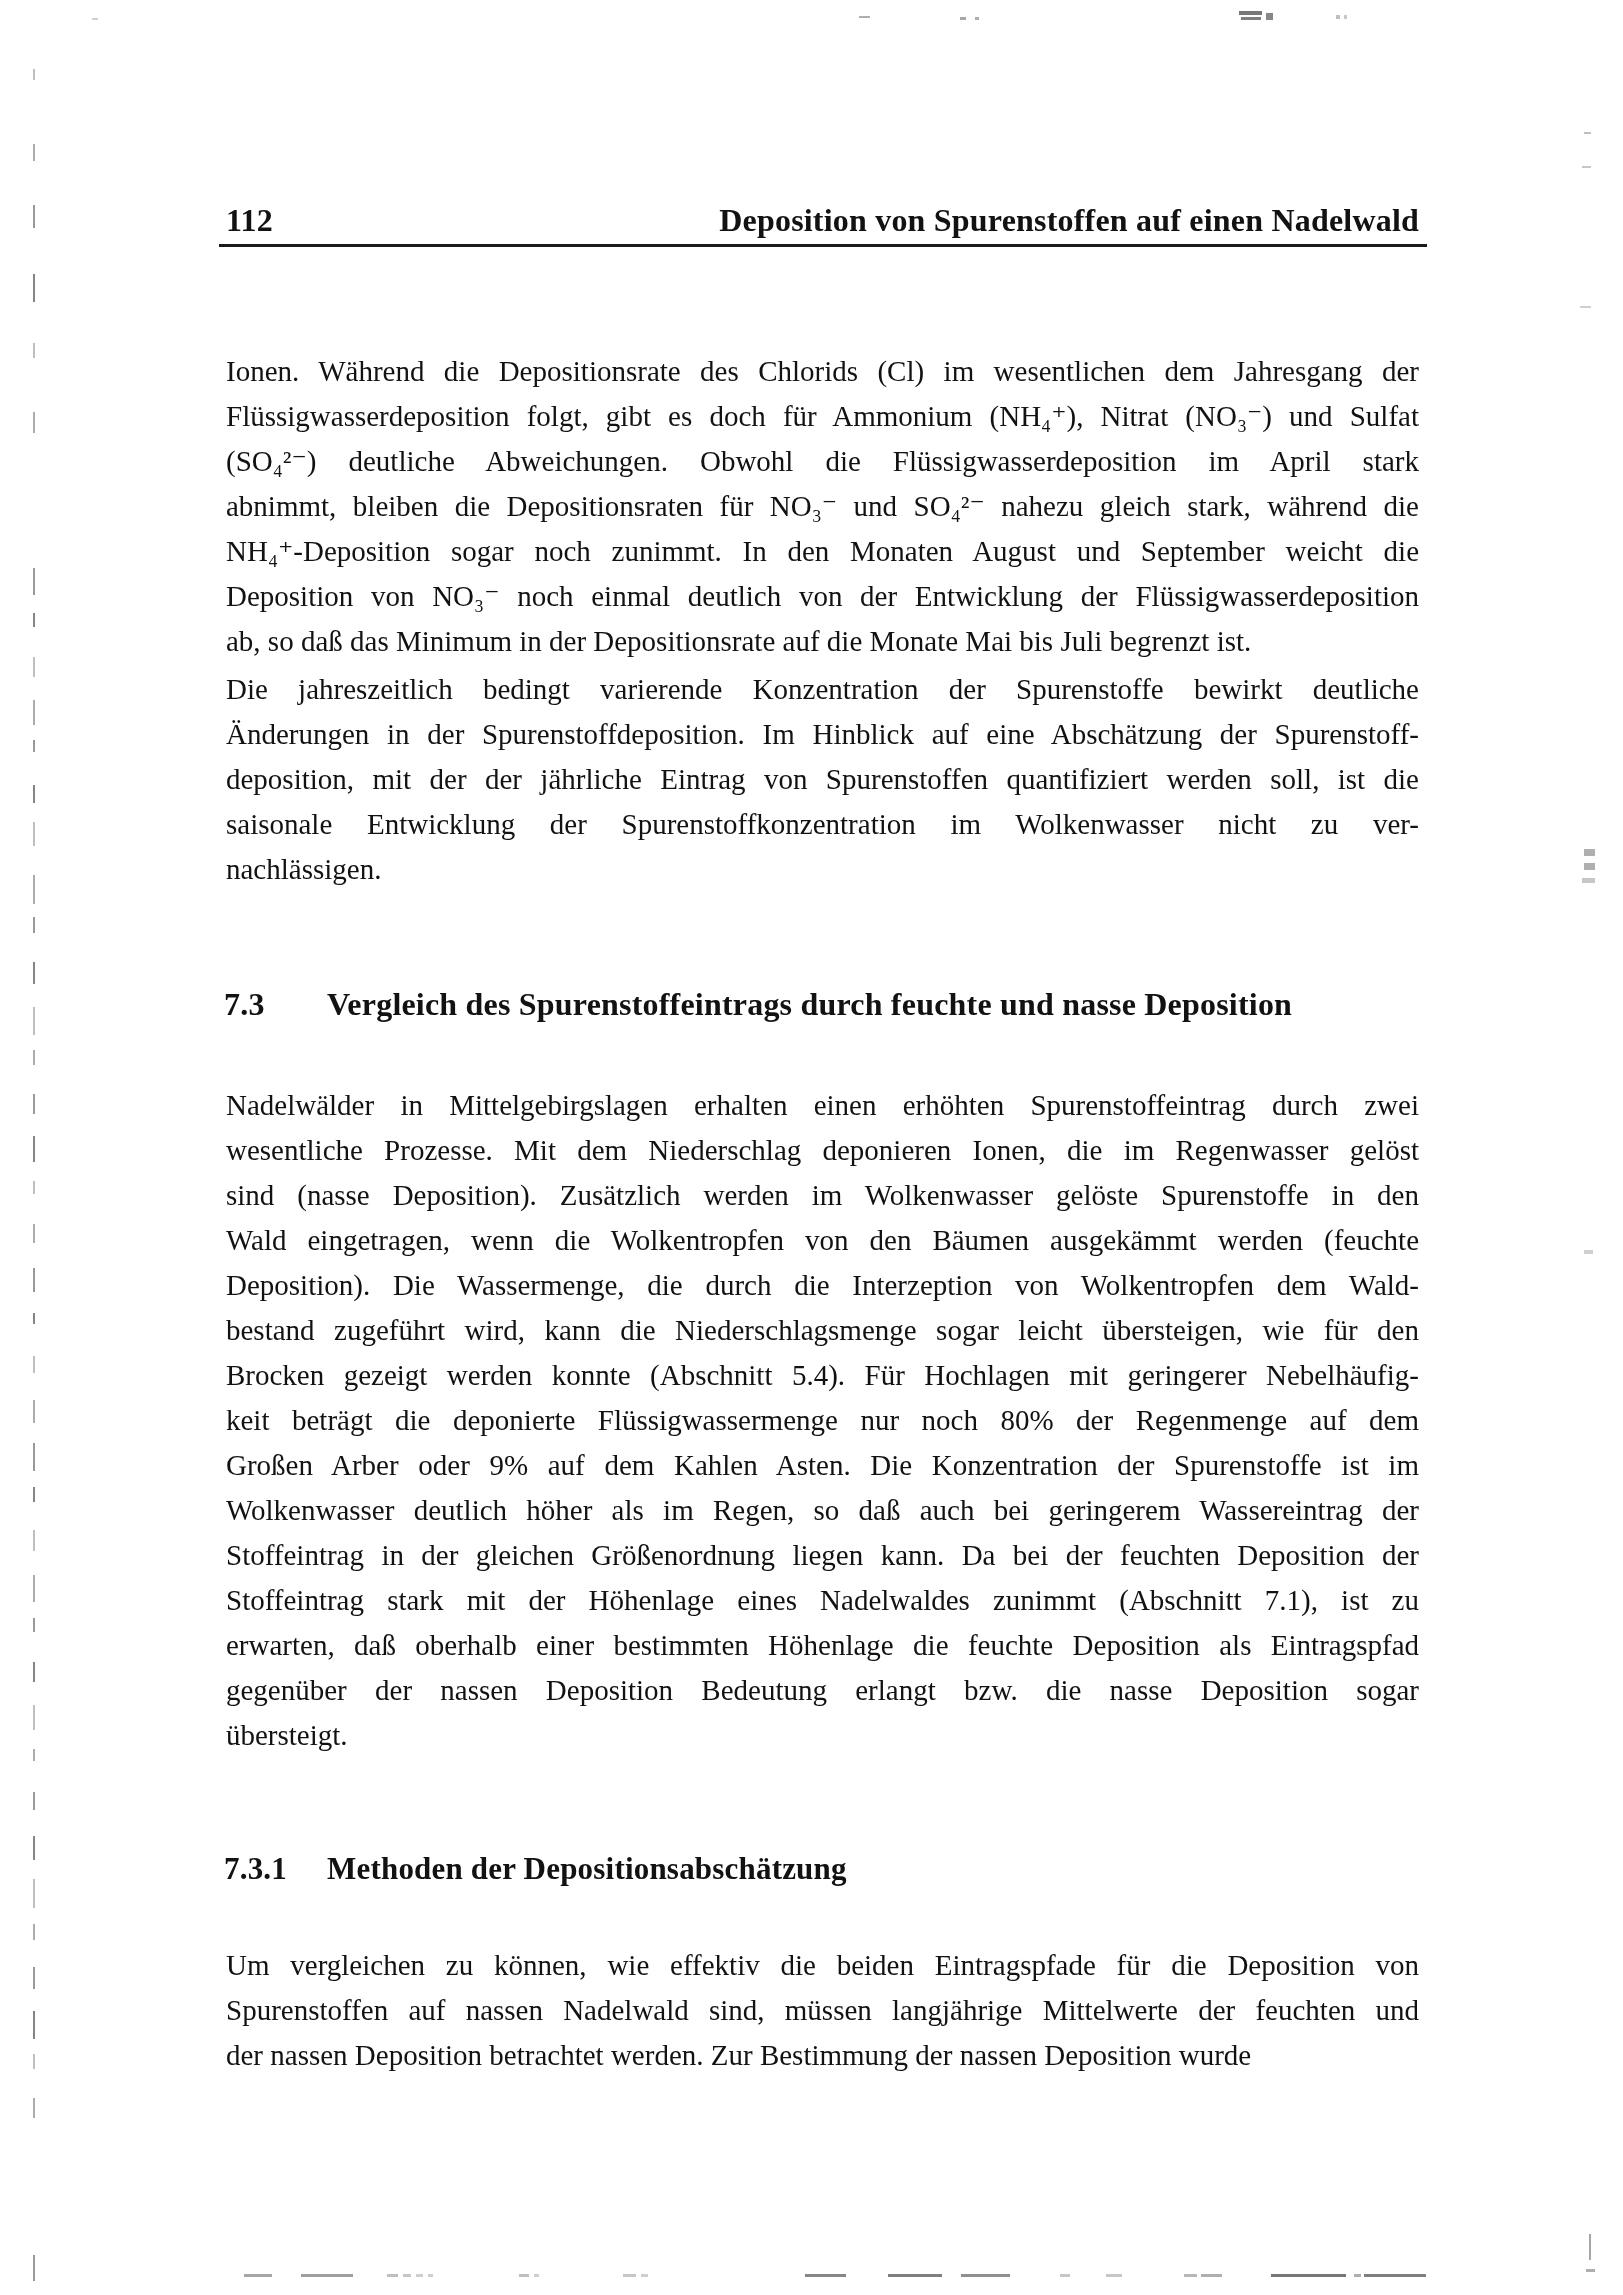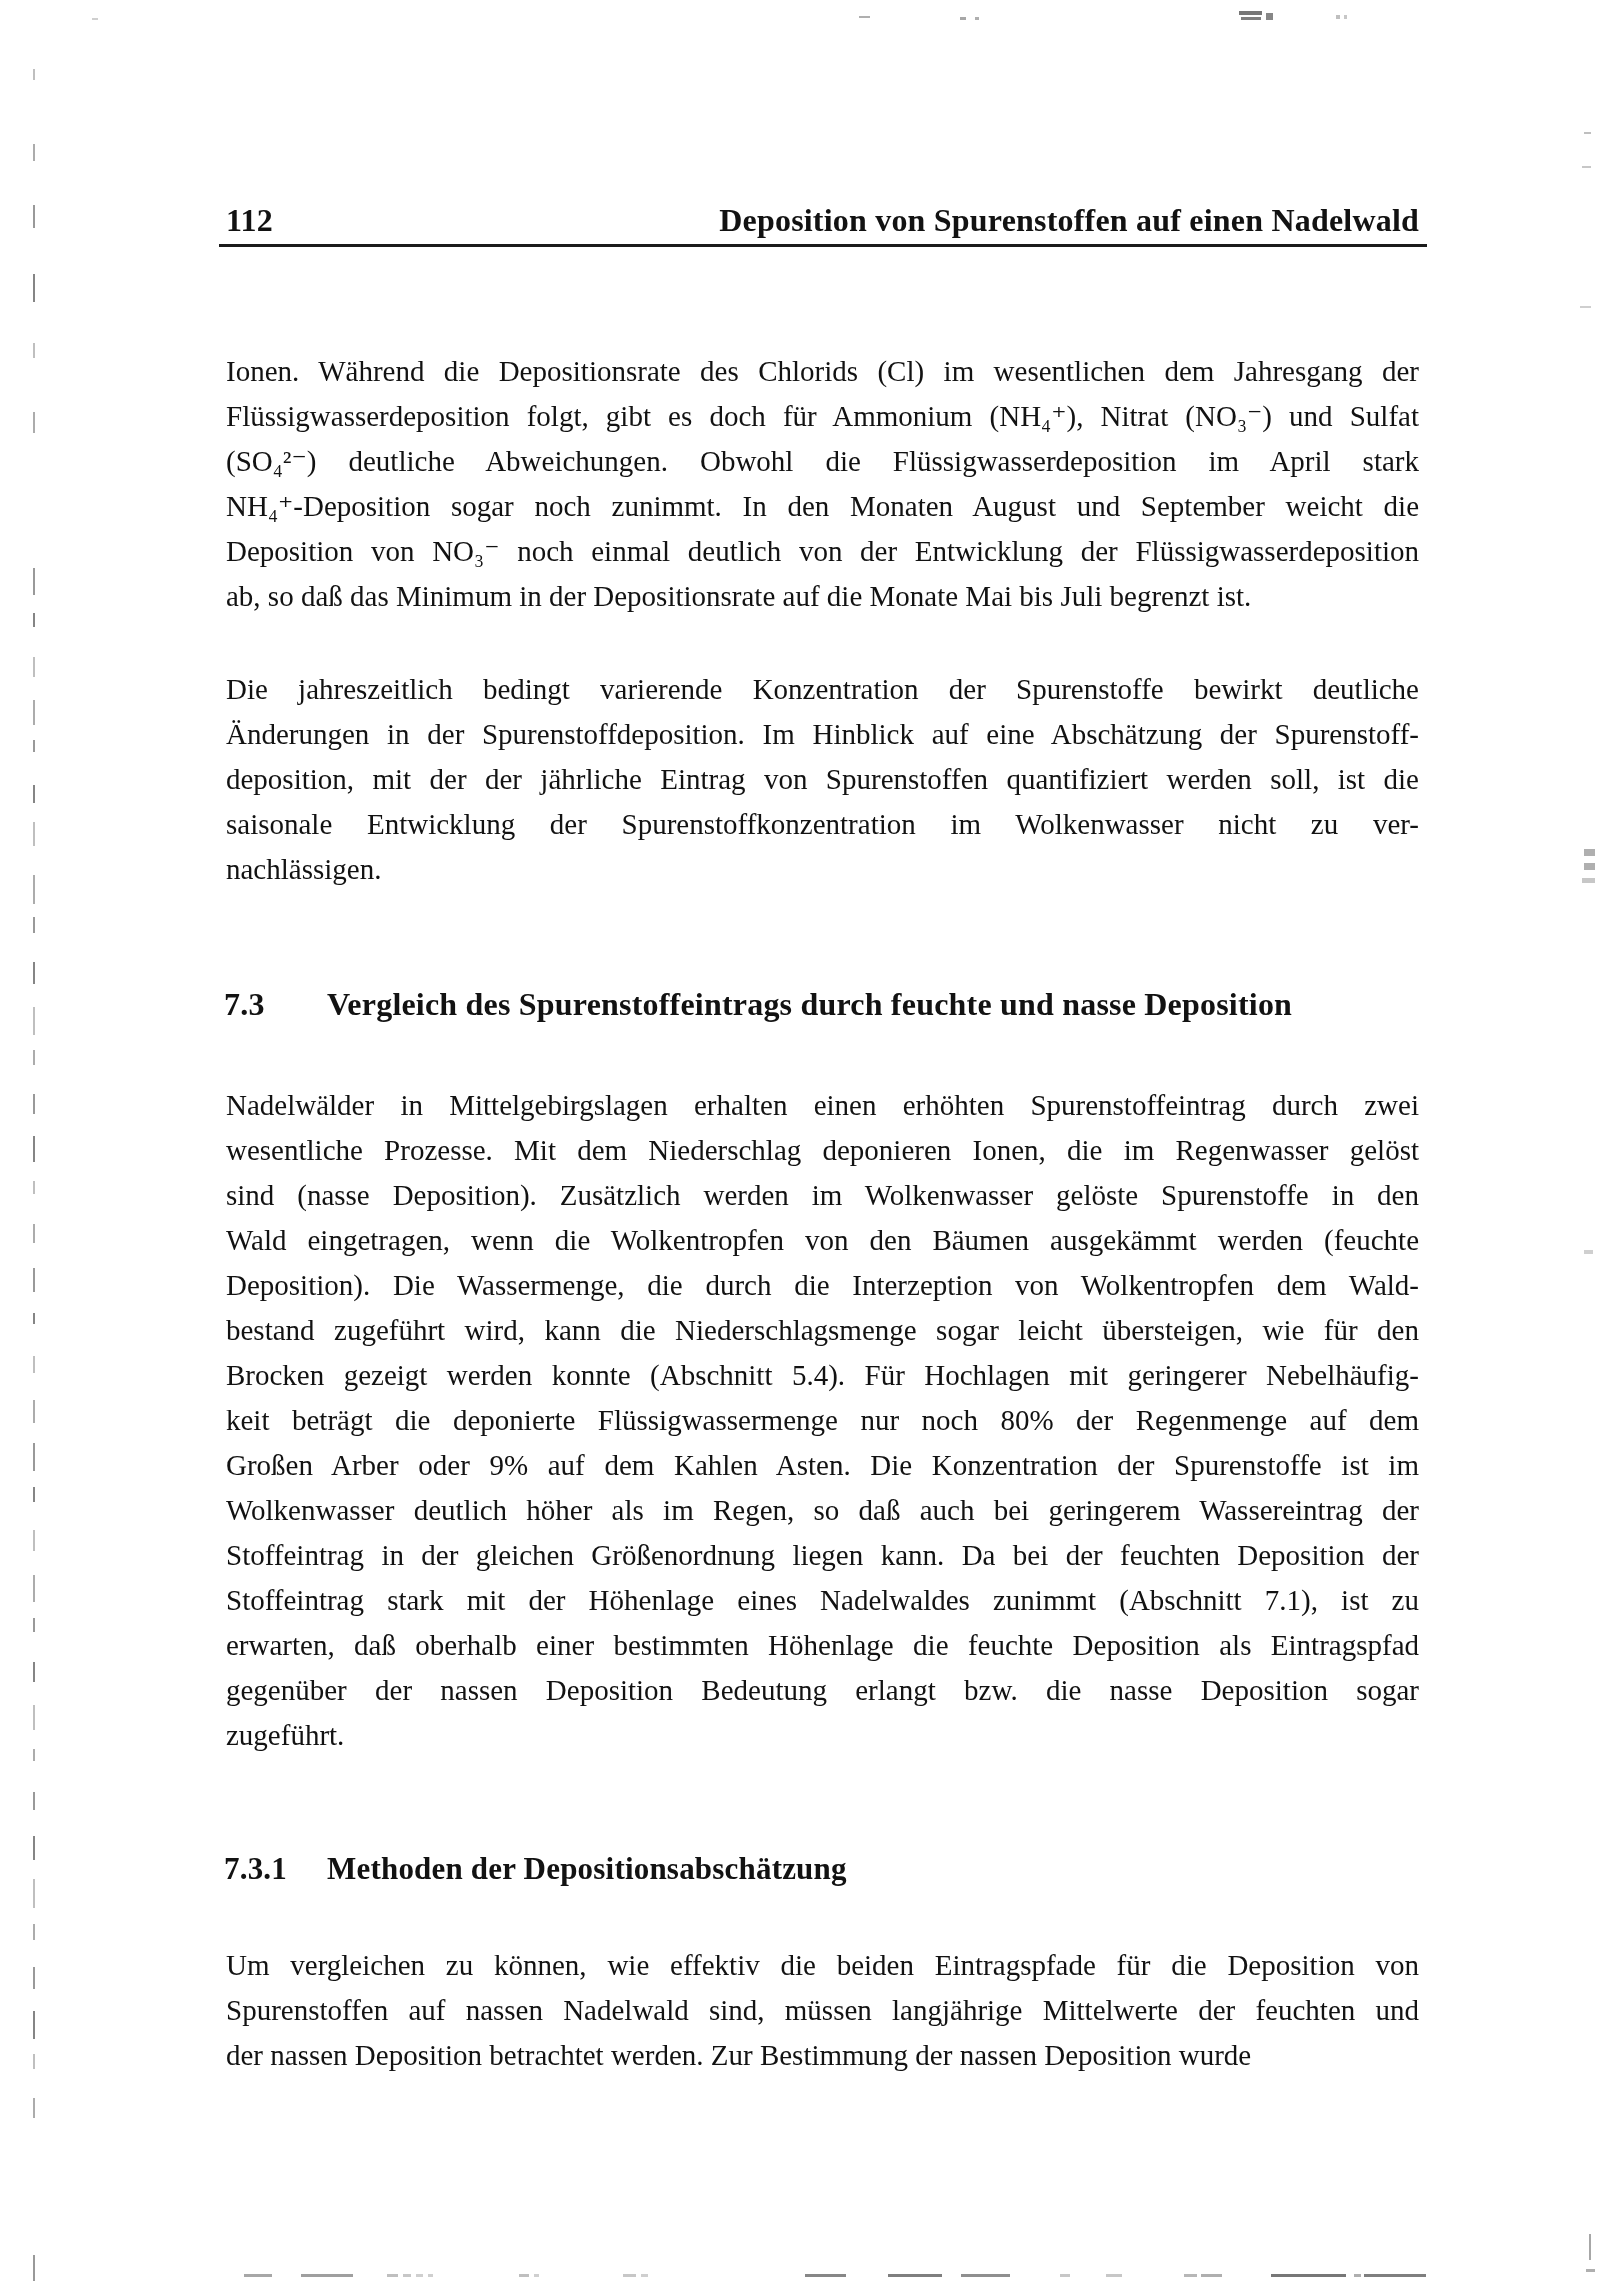--- a/index.html
+++ b/index.html
@@ -67,20 +67,21 @@
   <div class="header">
     <span class="pagenum">112</span>
     <span class="runtitle">Deposition von Spurenstoffen auf einen Nadelwald</span>
   </div>
   <div class="rule"></div>
 
   <div class="para p1">
       <div class="line">Ionen. Während die Depositionsrate des Chlorids (Cl) im wesentlichen dem Jahresgang der</div>
       <div class="line">Flüssigwasserdeposition folgt, gibt es doch für Ammonium (NH₄⁺), Nitrat (NO₃⁻) und Sulfat</div>
       <div class="line">(SO₄²⁻) deutliche Abweichungen. Obwohl die Flüssigwasserdeposition im April stark</div>
+      <div class="line">abnimmt, bleiben die Depositionsraten für NO₃⁻ und SO₄²⁻ nahezu gleich stark, während die</div>
       <div class="line">NH₄⁺-Deposition sogar noch zunimmt. In den Monaten August und September weicht die</div>
       <div class="line">Deposition von NO₃⁻ noch einmal deutlich von der Entwicklung der Flüssigwasserdeposition</div>
       <div class="line last">ab, so daß das Minimum in der Depositionsrate auf die Monate Mai bis Juli begrenzt ist.</div>
     </div>
 
   <div class="para p2">
       <div class="line">Die jahreszeitlich bedingt varierende Konzentration der Spurenstoffe bewirkt deutliche</div>
       <div class="line">Änderungen in der Spurenstoffdeposition. Im Hinblick auf eine Abschätzung der Spurenstoff-</div>
       <div class="line">deposition, mit der der jährliche Eintrag von Spurenstoffen quantifiziert werden soll, ist die</div>
       <div class="line">saisonale Entwicklung der Spurenstoffkonzentration im Wolkenwasser nicht zu ver-</div>
@@ -100,21 +101,21 @@
       <div class="line">Deposition). Die Wassermenge, die durch die Interzeption von Wolkentropfen dem Wald-</div>
       <div class="line">bestand zugeführt wird, kann die Niederschlagsmenge sogar leicht übersteigen, wie für den</div>
       <div class="line">Brocken gezeigt werden konnte (Abschnitt 5.4). Für Hochlagen mit geringerer Nebelhäufig-</div>
       <div class="line">keit beträgt die deponierte Flüssigwassermenge nur noch 80% der Regenmenge auf dem</div>
       <div class="line">Großen Arber oder 9% auf dem Kahlen Asten. Die Konzentration der Spurenstoffe ist im</div>
       <div class="line">Wolkenwasser deutlich höher als im Regen, so daß auch bei geringerem Wassereintrag der</div>
       <div class="line">Stoffeintrag in der gleichen Größenordnung liegen kann. Da bei der feuchten Deposition der</div>
       <div class="line">Stoffeintrag stark mit der Höhenlage eines Nadelwaldes zunimmt (Abschnitt 7.1), ist zu</div>
       <div class="line">erwarten, daß oberhalb einer bestimmten Höhenlage die feuchte Deposition als Eintragspfad</div>
       <div class="line">gegenüber der nassen Deposition Bedeutung erlangt bzw. die nasse Deposition sogar</div>
-      <div class="line last">zugeführt.</div>
+      <div class="line last">übersteigt.</div>
     </div>
 
   <div class="heading h731">
     <span class="secnum">7.3.1</span>
     <span class="sectitle">Methoden der Depositionsabschätzung</span>
   </div>
 
   <div class="para p4">
       <div class="line">Um vergleichen zu können, wie effektiv die beiden Eintragspfade für die Deposition von</div>
       <div class="line">Spurenstoffen auf nassen Nadelwald sind, müssen langjährige Mittelwerte der feuchten und</div>

